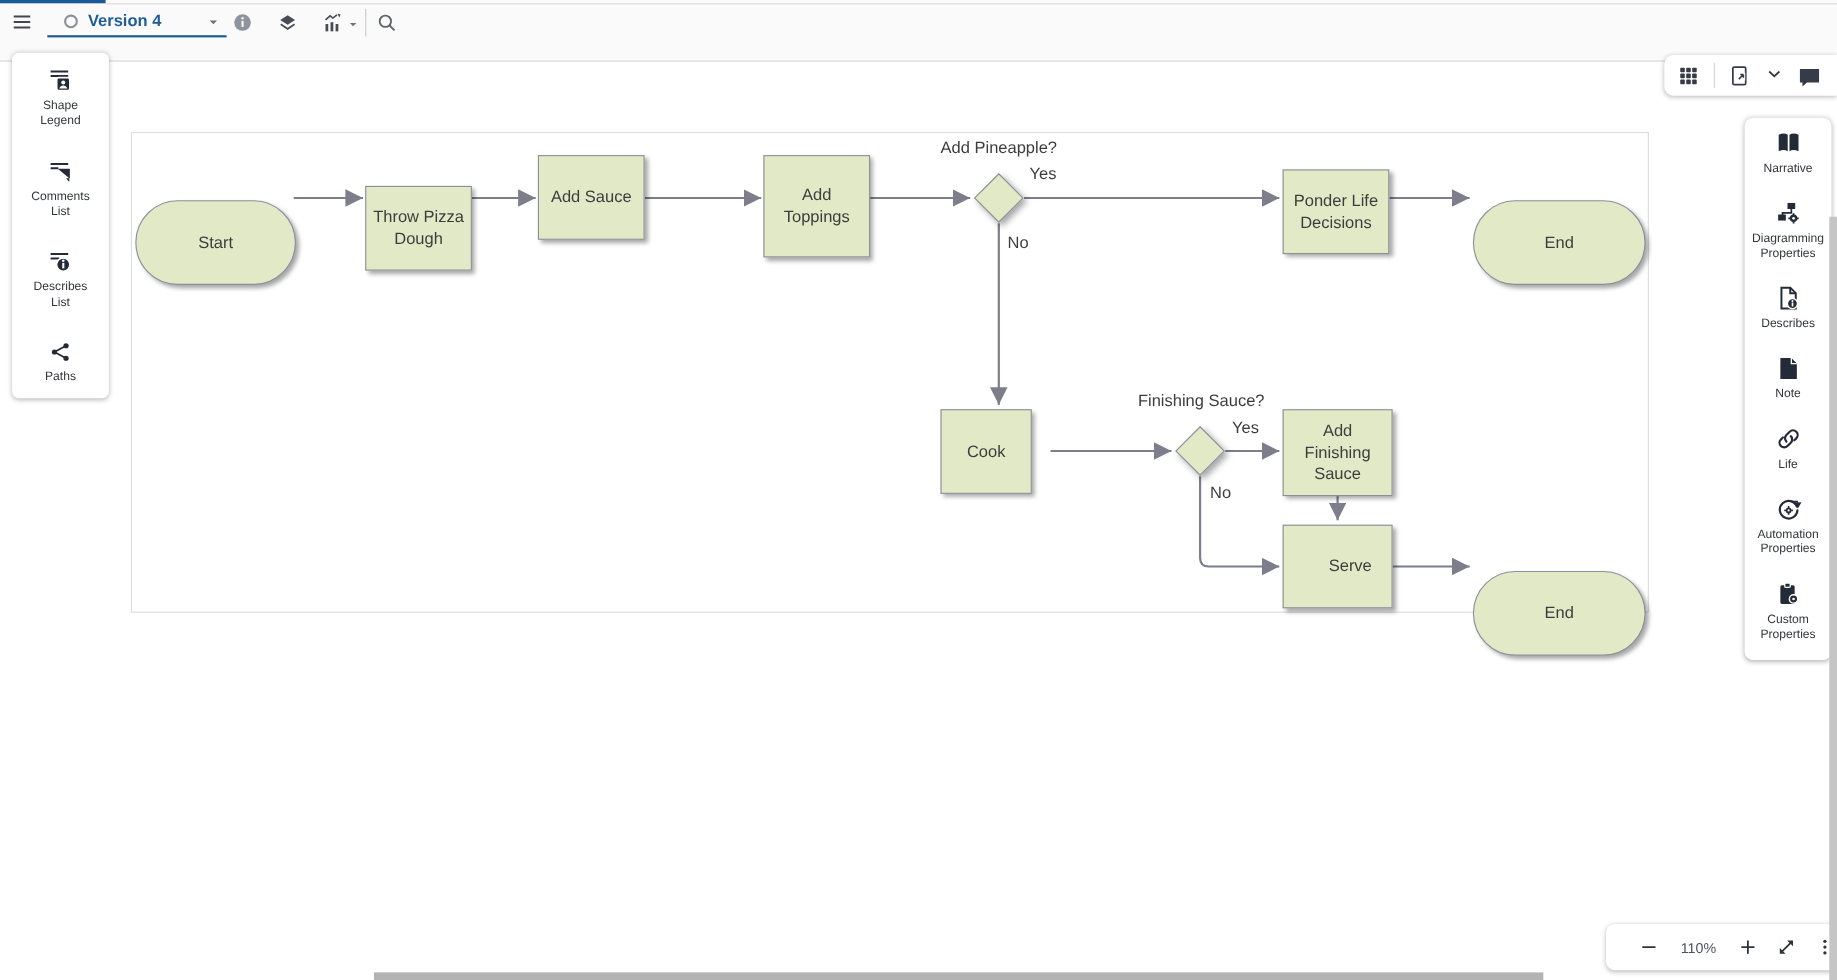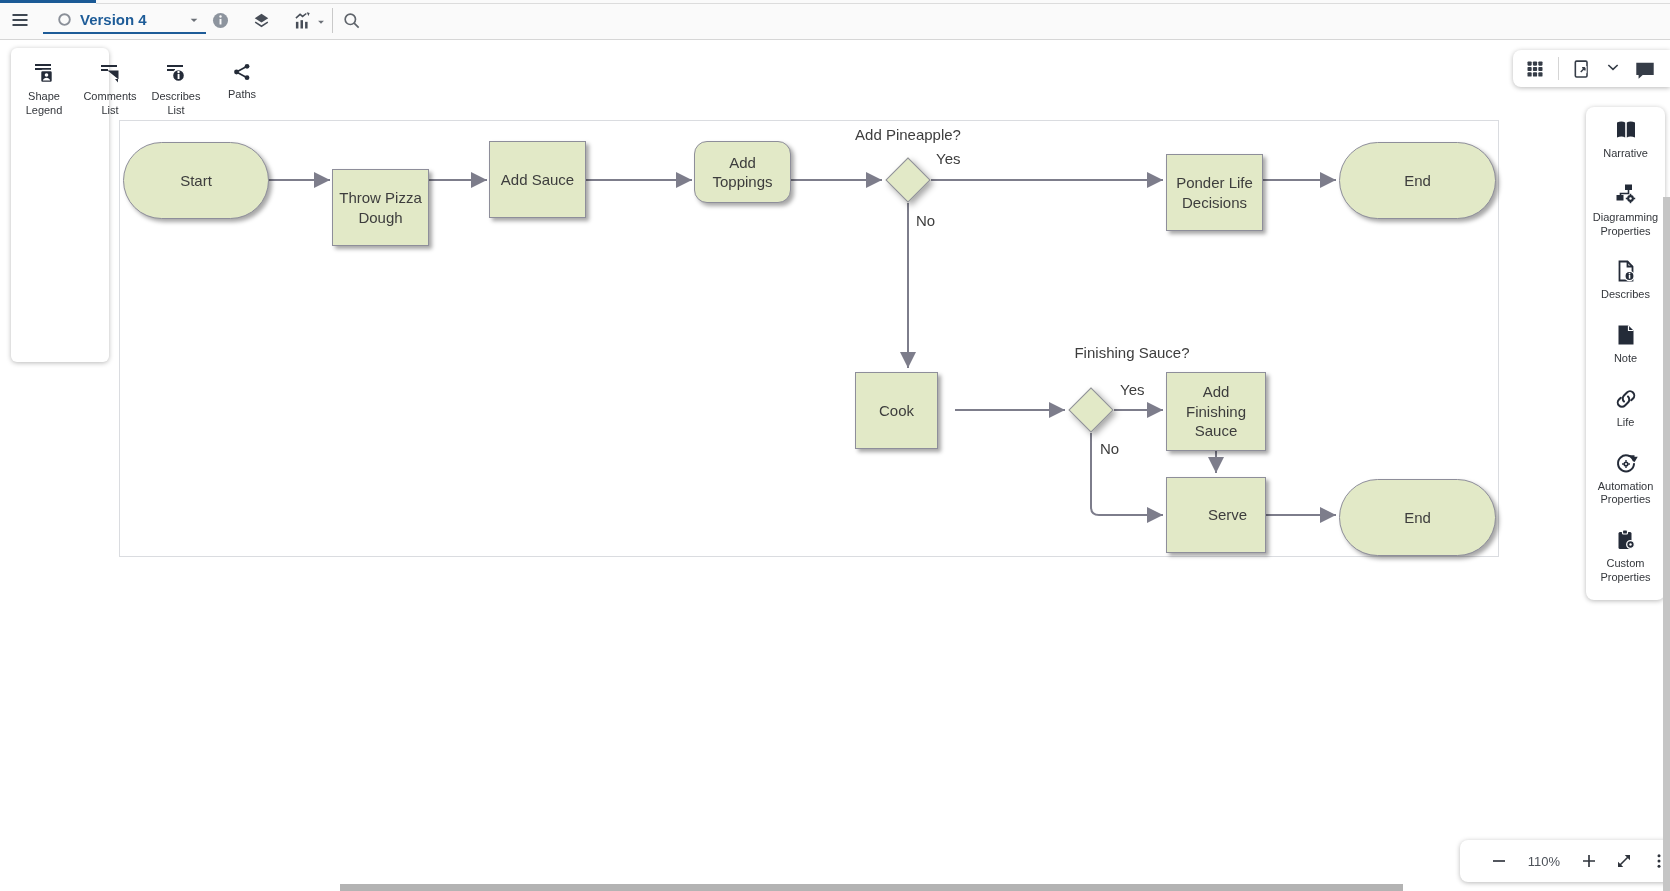--- a/index.html
+++ b/index.html
@@ -1,39 +1,39 @@
 <!DOCTYPE html>
 <html><head>
 <meta charset="utf-8">
 <style>
   * { margin:0; padding:0; box-sizing:border-box; }
   html,body { width:1670px; height:891px; overflow:hidden; background:#fff;
     font-family:"Liberation Sans", sans-serif; }
 
   
-  .topbar { position:absolute; left:0; top:0; width:1670px; height:40px;
+  .topbar { position:absolute; left:0; top:0; width:1670px; height:56px;
     background:#fafafa; border-bottom:1px solid #d6d6d6; }
   .top-blue-strip { position:absolute; left:0; top:0; width:96px; height:3px; background:#1b5a96; }
   .top-gray-line { position:absolute; left:96px; top:3px; width:1574px; height:1px; background:#dcdcdc; }
   .hamburger { position:absolute; left:10px; top:10px; width:20px; height:20px; color:#3f4752; cursor:pointer; }
   .version-ctl { position:absolute; left:43px; top:7px; width:163px; height:27px;
     display:flex; align-items:center; gap:8px; border-bottom:2px solid #1e5c98; cursor:pointer; }
   .version-ctl .ring { color:#8a8f98; margin-left:14px; }
   .version-label { font-size:15px; font-weight:bold; color:#1e5c98; }
   .version-ctl .caret { color:#6b7077; margin-left:auto; margin-right:4px; }
   .tb-icon { position:absolute; top:11px; width:19px; height:19px; color:#474d57; cursor:pointer; }
   .tb-divider { position:absolute; left:332px; top:8px; width:1px; height:25px; background:#c9c9c9; }
 
   
   .card { position:absolute; background:#fff; border-radius:6px;
     box-shadow:0 1px 5px rgba(0,0,0,.28); }
 
   
-  .left-panel { left:11px; top:48px; width:98px; height:314px; padding-top:13px;
-    display:flex; flex-direction:row; }
+  .left-panel { left:11px; top:48px; width:88px; height:314px; padding-top:13px;
+    display:flex; flex-direction:column; align-items:center; }
   .panel-item { display:flex; flex-direction:column; align-items:center; gap:5px;
     width:100%; cursor:pointer; color:#242b38; }
   .left-panel .panel-item { margin-bottom:26px; }
   .panel-item .p-label { font-size:11px; color:#33363b; text-align:center; line-height:1.25; width:66px; }
 
   
   .right-panel { left:1586px; top:107px; width:79px; height:493px; padding-top:11px;
     display:flex; flex-direction:column; align-items:center; border-radius:8px; }
   .right-panel .panel-item { margin-bottom:21px;justify-content:flex-end; }
   .right-panel .p-label { width:74px; }
@@ -51,21 +51,21 @@
   .zb-icon { width:18px; height:18px; cursor:pointer; }
 
   
   .canvas-frame { position:absolute; left:119px; top:120px; width:1380px; height:437px;
     border:1px solid #dadce0; background:#fff; }
   .edges { position:absolute; left:0; top:0; pointer-events:none; }
   .node { position:absolute; display:flex; align-items:center; justify-content:center;
     background:#e2e9c7; border:1px solid #8e8e9a; color:#3d3d3d; font-size:15px;
     text-align:center; line-height:1.3; padding:2px 4px;
     box-shadow:3px 3px 4px rgba(0,0,0,.35); cursor:pointer; }
-  .terminator { border-radius:40px; }
+  .terminator { border-radius:40px;margin-top:40px; }
   .diamond-wrap { position:absolute; width:46px; height:46px;
     filter:drop-shadow(3px 3px 3px rgba(0,0,0,.35)); cursor:pointer; }
   .diamond { position:absolute; left:7px; top:7px; width:32px; height:32px;
     background:#e2e9c7; border:1px solid #8e8e9a; transform:rotate(45deg); }
   .edge-label { position:absolute; font-size:15px; color:#3d3d3d; white-space:nowrap; }
   .edge-label.center { transform:translateX(-50%); }
 
   
   .hscroll-thumb { position:absolute; left:340px; top:884px; width:1063px; height:7px; background:#b3b3b3; }
   .vscroll-thumb { position:absolute; left:1663px; top:197px; width:7px; height:694px; background:#c5c5c5; }
@@ -165,21 +165,21 @@
 
 <div class="node terminator" style="left:123px;top:142px;width:146px;height:77px;">
   <span>Start</span>
 </div>
 <div class="node" style="left:332px;top:141px;width:97px;height:77px;margin-top:28px;">
   <span>Throw Pizza Dough</span>
 </div>
 <div class="node" style="left:489px;top:141px;width:97px;height:77px;">
   <span>Add Sauce</span>
 </div>
-<div class="node" style="left:694px;top:141px;width:97px;height:62px;border-radius:13px;">
+<div class="node" style="left:694px;top:141px;width:97px;height:93px;">
   <span>Add Toppings</span>
 </div>
 <div class="diamond-wrap" style="left:885px;top:157px;">
   <div class="diamond"></div>
 </div>
 <div class="node" style="left:1166px;top:154px;width:97px;height:77px;">
   <span>Ponder Life Decisions</span>
 </div>
 <div class="node terminator" style="left:1339px;top:142px;width:157px;height:77px;">
   <span>End</span>
@@ -196,21 +196,21 @@
 <div class="node" style="left:1166px;top:477px;width:100px;height:76px;padding-left:27px;">
   <span>Serve</span>
 </div>
 <div class="node terminator" style="left:1339px;top:479px;width:157px;height:77px;">
   <span>End</span>
 </div>
 
 <div class="edge-label center" style="left:908px;top:126px;">Add Pineapple?</div>
 <div class="edge-label" style="left:936px;top:150px;">Yes</div>
 <div class="edge-label" style="left:916px;top:212px;">No</div>
-<div class="edge-label center" style="left:1092px;top:344px;margin-left:40px;">Finishing Sauce?</div>
+<div class="edge-label center" style="left:1092px;top:356px;">Finishing Sauce?</div>
 <div class="edge-label" style="left:1120px;top:381px;">Yes</div>
 <div class="edge-label" style="left:1100px;top:440px;">No</div>
 
 <div class="card left-panel">
   <div class="panel-item">
     <svg viewBox="0 0 24 24" width="24" height="24">
       <path d="M3 4h16M3 8h16" stroke="currentColor" stroke-width="1.8" fill="none"></path>
       <rect x="8.5" y="9.5" width="12" height="12" rx="2" fill="currentColor" stroke="#fff" stroke-width="1.6"></rect>
       <circle cx="14.5" cy="14" r="1.8" fill="#fff"></circle>
       <path d="M10.8 19.5c.6-2 2.2-2.8 3.7-2.8s3.1.8 3.7 2.8z" fill="#fff"></path>

